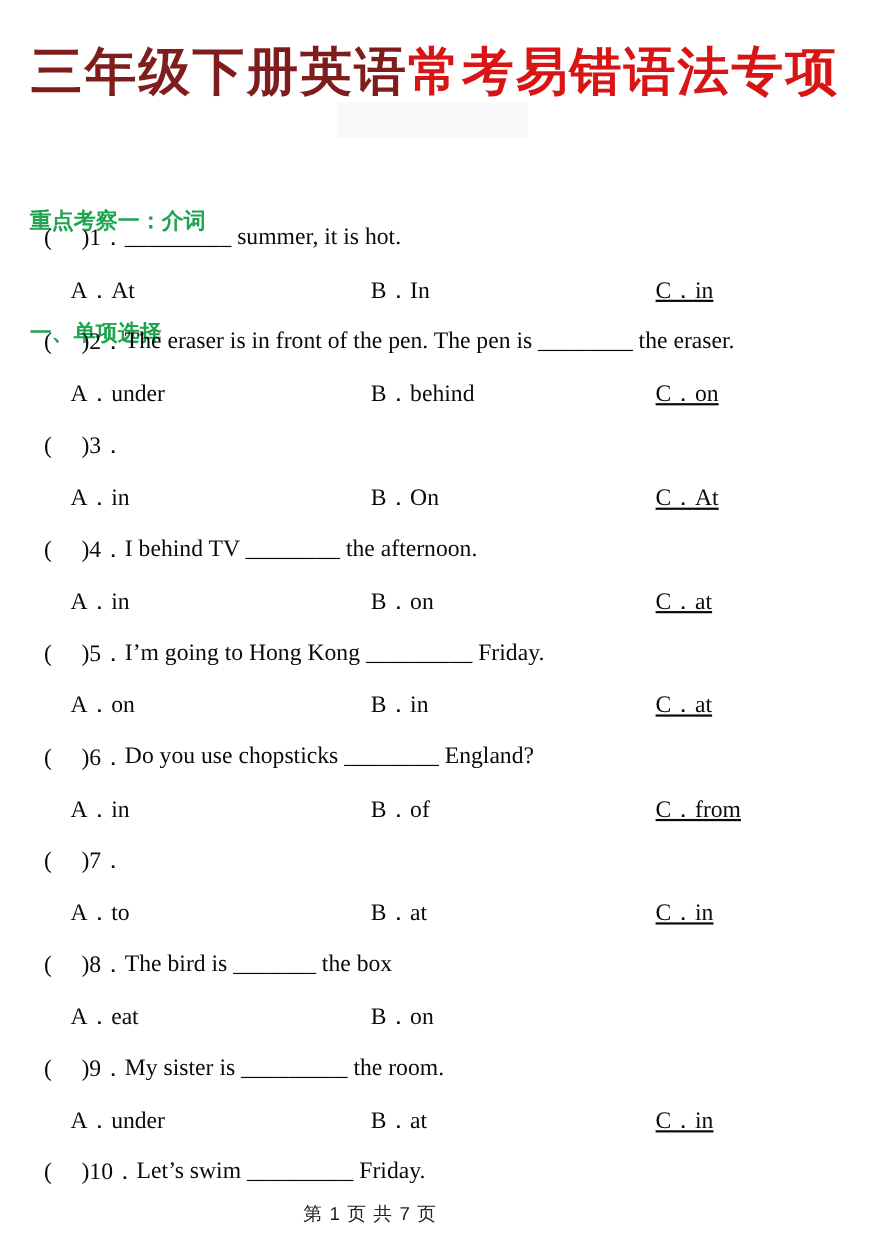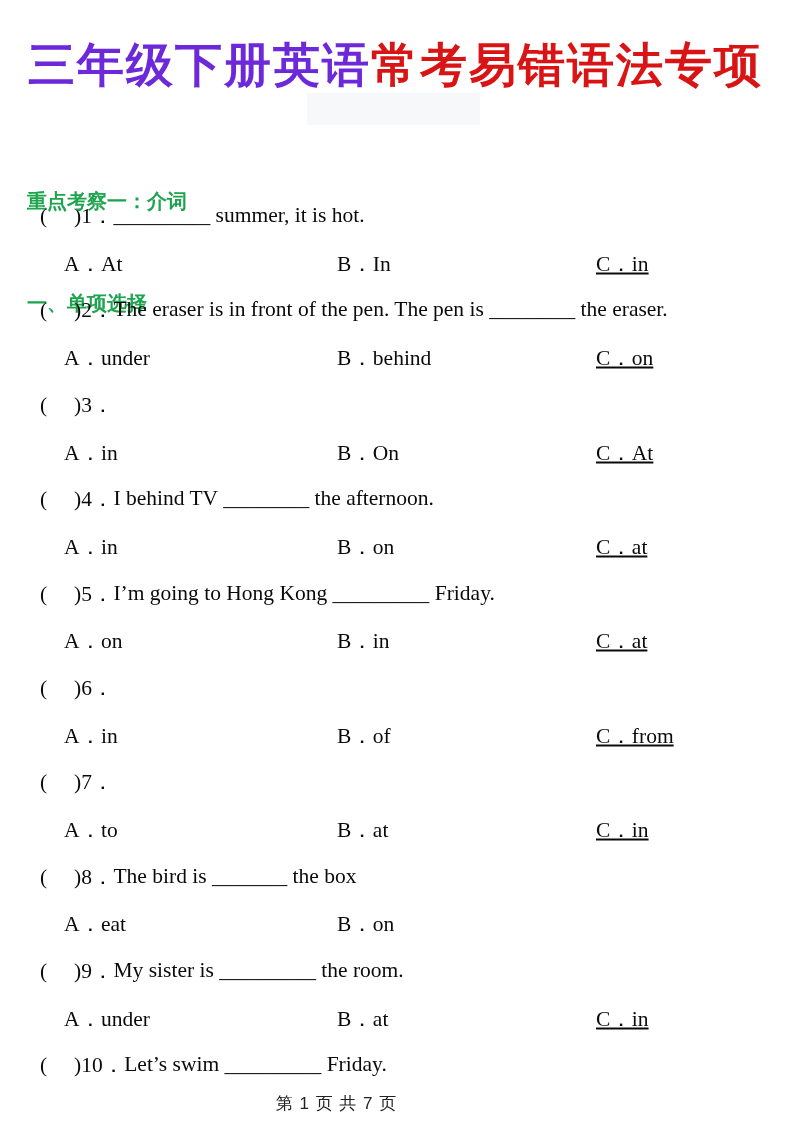--- a/index.html
+++ b/index.html
@@ -19,21 +19,21 @@
   .title-row {
     position: absolute;
     top: 34px;
     left: 28px;
     font-size: 47px;
     font-weight: bold;
     letter-spacing: 2px;
     white-space: nowrap;
     font-family: "Liberation Serif", "DejaVu Serif", serif;
   }
-  .title-black { color: #6d28d9; font-family: Liberation Serif, serif; }
+  .title-black { color: #7f1d1d; font-family: Liberation Serif, serif; }
   .title-red   { color: var(--title-red, #d91414); }
 
   .title-ghost-box {
     position: absolute;
     left: 307px;
     top: 93px;
     width: 173px;
     height: 32px;
     background: #f7f8fa;
   }
@@ -146,21 +146,21 @@
   <div class="line q-line">
     <span>(     )5．</span><span>I’m going to Hong Kong _________ Friday.</span>
   </div>
   <div class="line opt-line">
     <span class="opt opt-a">A．on</span>
     <span class="opt opt-b">B．in</span>
     <span class="opt opt-c">C．at</span>
   </div>
 
   <div class="line q-line">
-    <span>(     )6．</span>
+    <span>(     )6．</span><span>Do you use chopsticks ________ England?</span>
   </div>
   <div class="line opt-line">
     <span class="opt opt-a">A．in</span>
     <span class="opt opt-b">B．of</span>
     <span class="opt opt-c">C．from</span>
   </div>
 
   <div class="line q-line">
     <span>(     )7．</span>
   </div>

